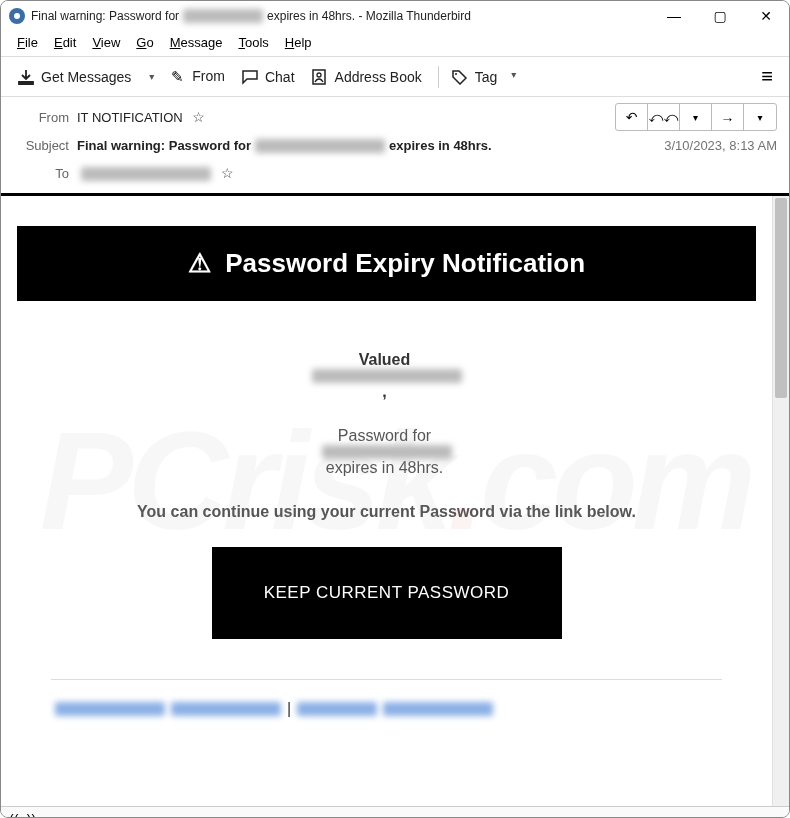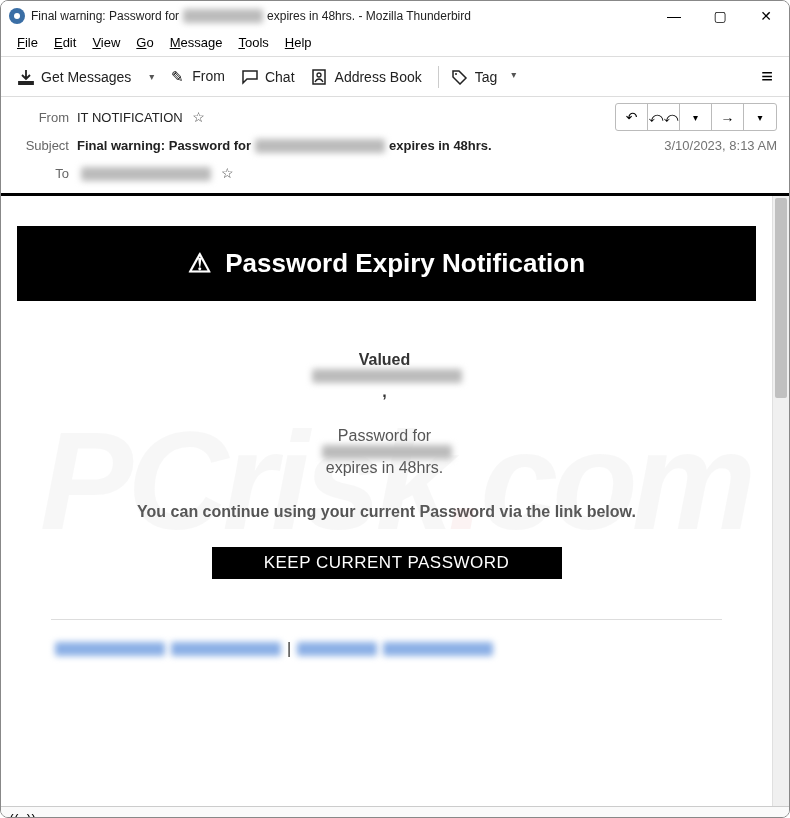--- a/index.html
+++ b/index.html
@@ -43,21 +43,21 @@
     .content-scroll { flex: 1; overflow: hidden; padding: 0 16px 0 16px; background: #fff; }
     .scrollbar { width: 17px; background: #f0f0f0; border-left: 1px solid #e0e0e0; position: relative; }
     .scrollbar-thumb { position: absolute; top: 2px; left: 2px; right: 2px; height: 200px; background: #c0c0c0; border-radius: 2px; }
     .email-banner { background: #000; color: #fff; text-align: center; padding: 22px 10px; margin-top: 30px; font-size: 26px; font-weight: 700; display: flex; align-items: center; justify-content: center; gap: 14px; }
     .warn-tri { display: inline-block; font-size: 26px; }
     .email-body { padding: 50px 34px 10px 34px; font-family: Arial, sans-serif; }
     .email-body p { margin-bottom: 26px; color: #555; font-size: 16px; display: flex; align-items: center; flex-wrap: wrap; flex-direction: column; }
     .email-body p .txt { margin-right: 4px; }
     .email-body .valued { font-weight: 700; color: #333; }
     .email-body .continue { font-weight: 700; color: #555; }
-    .cta-btn { display: block; width: 350px; margin: 20px auto 40px auto; background: #000; color: #fff; text-align: center; padding: 6px 10px; font-size: 17px; letter-spacing: 0.5px; }
+    .cta-btn { display: block; width: 350px; margin: 20px auto 40px auto; background: #000; color: #fff; text-align: center; padding: 36px 10px; font-size: 17px; letter-spacing: 0.5px; }
     .divider-line { height: 1px; background: #ddd; margin: 0 0 20px 0; }
     .support-line { display: flex; align-items: center; color: #333; font-size: 16px; font-weight: 600; margin-bottom: 60px; }
     .support-line .blur { margin-right: 10px; }
     .fragmented-links { color: #3a6ecc; font-size: 16px; padding-left: 4px; display: flex; align-items: center; gap: 6px; }
     .fragmented-links .blur { background: #8cb0e6; }
     .statusbar { height: 26px; border-top: 1px solid #ccc; display: flex; align-items: center; padding: 0 8px; background: #fafafa; }
     .status-icon { font-size: 14px; }
     .watermark { position: absolute; inset: 0; pointer-events: none; display: flex; align-items: center; justify-content: center; opacity: 0.06; }
     .watermark-text { font-size: 140px; font-weight: 900; color: #888; font-style: italic; transform: translateY(-20px); font-family: Arial, sans-serif; letter-spacing: -6px; }
     .watermark-text .dot { color: #d04848; }

